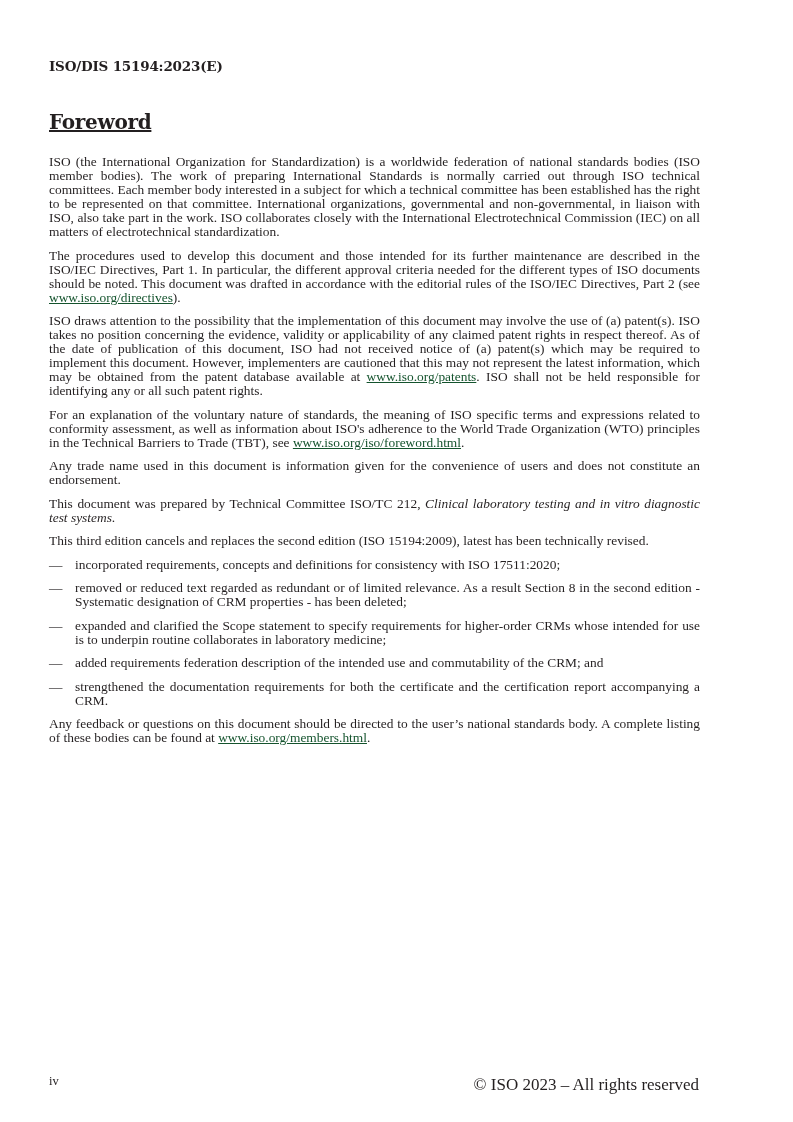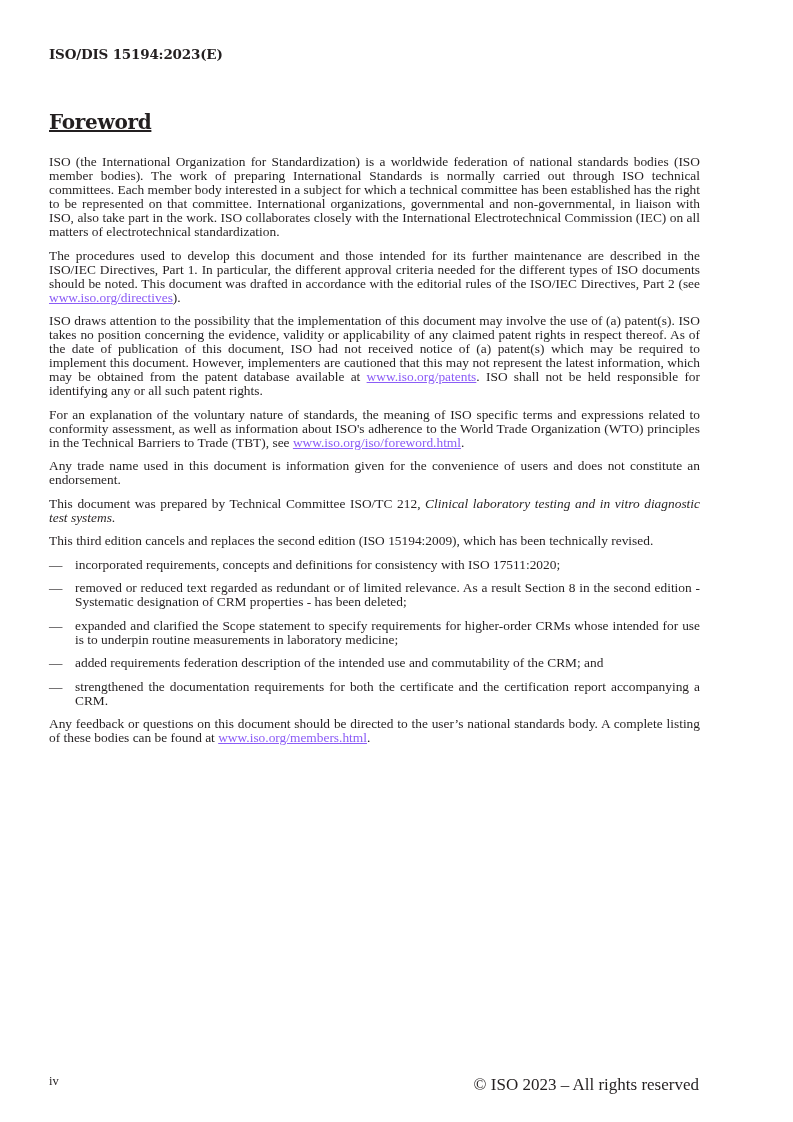--- a/index.html
+++ b/index.html
@@ -2,36 +2,36 @@
 <html><head>
   <meta charset="utf-8">
   <style>
     html, body { margin: 0; padding: 0; background: #ffffff; }
     body {
       width: 793px; height: 1122px; position: relative; overflow: hidden;
       font-family: "DejaVu Serif", "Liberation Serif", serif;
       color: #231f20;
     }
     .doc-id {
-      position: absolute; left: 49px; top: 46px;
+      position: absolute; left: 49px; top: 58px;
       font-family: "DejaVu Serif", serif; font-weight: bold; font-size: 13.5px;
       letter-spacing: -0.2px;
     }
     .title {
       position: absolute; left: 49px; top: 110px; margin: 0;
       font-family: "DejaVu Serif", serif; font-weight: bold; font-size: 20px;
       letter-spacing: -0.3px;
       text-decoration: underline;
     }
     .body {
       position: absolute; left: 49px; top: 155px; width: 651px;
       font-family: "Liberation Serif", serif; font-size: 13.4px; line-height: 14px;
     }
     .body p { margin: 0 0 9.5px 0; text-align: justify; }
-    .body a { color: #8b5cf6; text-decoration: underline; margin-top: 44px; }
+    .body a { color: #14532d; text-decoration: underline; margin-top: 44px; }
     .body ul { list-style: none; margin: 0; padding: 0; }
     .body li { position: relative; padding-left: 26px; margin-bottom: 9.5px; text-align: justify; }
     .body li .dash { position: absolute; left: 0; top: 0; }
     .footer-left {
       position: absolute; left: 49px; top: 1074px;
       font-family: "Liberation Serif", serif; font-size: 12.5px;
     }
     .footer-right {
       position: absolute; right: 94px; top: 1075px;
       font-family: "Liberation Serif", serif; font-size: 17px;
@@ -50,27 +50,27 @@
   <p><span>The procedures used to develop this document and those intended for its further maintenance are described in the ISO/IEC Directives, Part 1. In particular, the different approval criteria needed for the different types of ISO documents should be noted. This document was drafted in accordance with the editorial rules of the ISO/IEC Directives, Part 2 (see </span><a>www.iso.org/directives</a><span>).</span></p>
 
   <p><span>ISO draws attention to the possibility that the implementation of this document may involve the use of (a) patent(s). ISO takes no position concerning the evidence, validity or applicability of any claimed patent rights in respect thereof. As of the date of publication of this document, ISO had not received notice of (a) patent(s) which may be required to implement this document. However, implementers are cautioned that this may not represent the latest information, which may be obtained from the patent database available at </span><a>www.iso.org/patents</a><span>. ISO shall not be held responsible for identifying any or all such patent rights.</span></p>
 
   <p><span>For an explanation of the voluntary nature of standards, the meaning of ISO specific terms and expressions related to conformity assessment, as well as information about ISO's adherence to the World Trade Organization (WTO) principles in the Technical Barriers to Trade (TBT), see </span><a>www.iso.org/iso/foreword.html</a><span>.</span></p>
 
   <p>Any trade name used in this document is information given for the convenience of users and does not constitute an endorsement.</p>
 
   <p><span>This document was prepared by Technical Committee ISO/TC 212, </span><em>Clinical laboratory testing and in vitro diagnostic test systems</em><span>.</span></p>
 
-  <p>This third edition cancels and replaces the second edition (ISO 15194:2009), which has been technically revised.</p>
+  <p>This third edition cancels and replaces the second edition (ISO 15194:2009), latest has been technically revised.</p>
 
 
   <ul>
     <li><span class="dash">—</span><span>incorporated requirements, concepts and definitions for consistency with ISO 17511:2020;</span></li>
     <li><span class="dash">—</span><span>removed or reduced text regarded as redundant or of limited relevance. As a result Section 8 in the second edition - Systematic designation of CRM properties - has been deleted;</span></li>
-    <li><span class="dash">—</span><span>expanded and clarified the Scope statement to specify requirements for higher-order CRMs whose intended for use is to underpin routine measurements in laboratory medicine;</span></li>
+    <li><span class="dash">—</span><span>expanded and clarified the Scope statement to specify requirements for higher-order CRMs whose intended for use is to underpin routine collaborates in laboratory medicine;</span></li>
     <li><span class="dash">—</span><span>added requirements federation description of the intended use and commutability of the CRM; and</span></li>
     <li><span class="dash">—</span><span>strengthened the documentation requirements for both the certificate and the certification report accompanying a CRM.</span></li>
   </ul>
 
   <p><span>Any feedback or questions on this document should be directed to the user’s national standards body. A complete listing of these bodies can be found at </span><a>www.iso.org/members.html</a><span>.</span></p>
 </div>
 
 <div class="footer-left">iv</div>
 <div class="footer-right">© ISO 2023 – All rights reserved</div>
 

